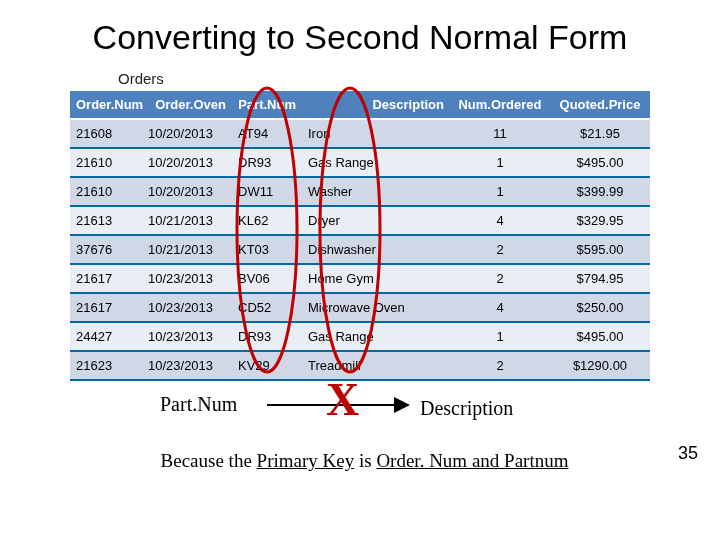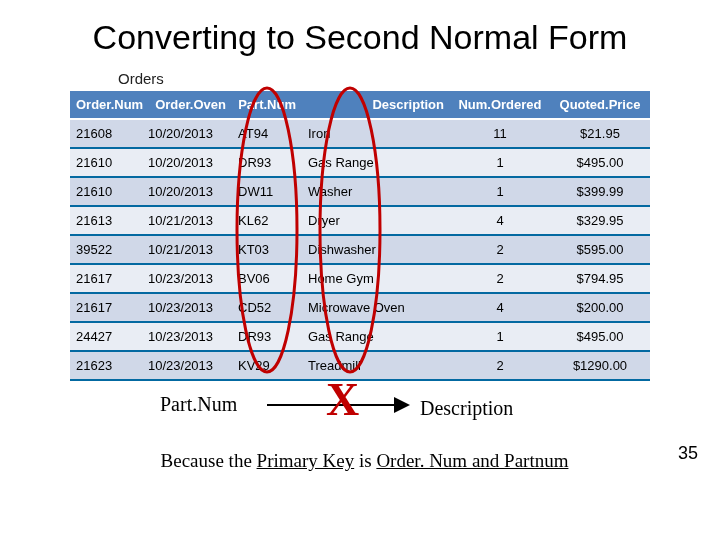--- a/index.html
+++ b/index.html
@@ -196,42 +196,42 @@
           </tr>
           <tr>
             <td>21613</td>
             <td>10/21/2013</td>
             <td>KL62</td>
             <td>Dryer</td>
             <td>4</td>
             <td>$329.95</td>
           </tr>
           <tr>
-            <td>39522</td>
+            <td>37676</td>
             <td>10/21/2013</td>
             <td>KT03</td>
             <td>Dishwasher</td>
             <td>2</td>
             <td>$595.00</td>
           </tr>
           <tr>
             <td>21617</td>
             <td>10/23/2013</td>
             <td>BV06</td>
             <td>Home Gym</td>
             <td>2</td>
             <td>$794.95</td>
           </tr>
           <tr>
             <td>21617</td>
             <td>10/23/2013</td>
             <td>CD52</td>
             <td>Microwave Oven</td>
             <td>4</td>
-            <td>$200.00</td>
+            <td>$250.00</td>
           </tr>
           <tr>
             <td>24427</td>
             <td>10/23/2013</td>
             <td>DR93</td>
             <td>Gas Range</td>
             <td>1</td>
             <td>$495.00</td>
           </tr>
           <tr>

